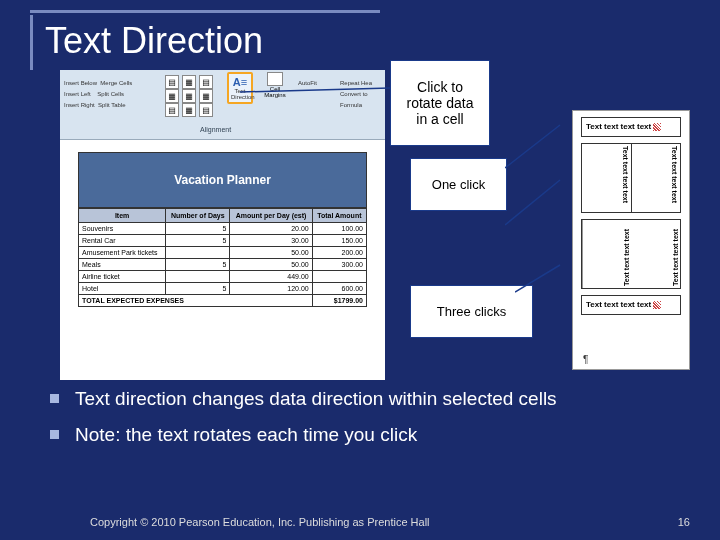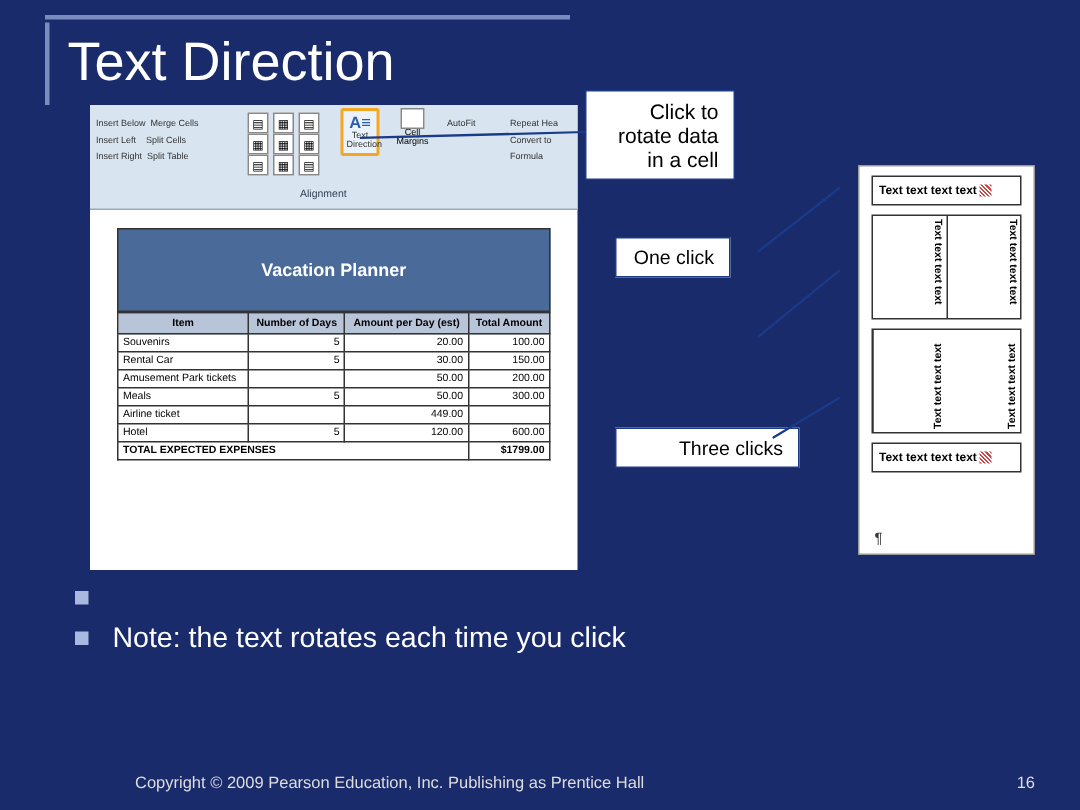--- a/index.html
+++ b/index.html
@@ -22,23 +22,23 @@
 .rib-left{position:absolute;left:4px;top:8px;font-size:6px;line-height:11px;color:#333}
 .rib-right2{position:absolute;left:238px;top:8px;font-size:6px;line-height:11px;color:#333}
 .rib-far{position:absolute;left:280px;top:8px;font-size:6px;line-height:11px;color:#333}
 .doc{padding:12px 18px}
 .vp-title{background:#4a6a9a;color:#fff;text-align:center;font-size:12px;font-weight:bold;padding:20px;border:1px solid #333}
 table.vp{width:100%;border-collapse:collapse;font-size:7px}
 table.vp th{background:#b8c4d8;border:1px solid #333;padding:3px;font-weight:bold}
 table.vp td{border:1px solid #333;padding:2px 3px;text-align:right}
 table.vp td:first-child{text-align:left}
 table.vp tr.total td{font-weight:bold}
-.callout{position:absolute;background:#fff;border:1.5px solid #1a3a8a;text-align:right;font-size:13px;color:#000;padding:5px 10px}
+.callout{position:absolute;background:#fff;border:1.5px solid #1a3a8a;text-align:center;font-size:13px;color:#000;padding:18px 10px}
 .c0{left:390px;top:-10px;width:100px;font-size:14px;line-height:16px}
-.c1{left:410px;top:88px;width:77px}
+.c1{left:410px;top:88px;width:97px}
 .c2{left:410px;top:145px;width:95px}
 .c3{left:410px;top:215px;width:123px}
 svg.leader{position:absolute;pointer-events:none}
 .samples{position:absolute;right:30px;top:40px;width:118px;height:260px;background:#fff;border:1px solid #999}
 .samp{border:1px solid #333;margin:6px 8px;background:#fff;position:relative}
 .s-horiz{height:20px;padding:4px;font-size:8px;font-weight:bold}
 .s-horiz .sq{display:inline-block;width:8px;height:8px;background:repeating-linear-gradient(45deg,#c44,#c44 1px,#fff 1px,#fff 2px);vertical-align:middle}
 .s-vert{height:70px;display:flex}
 .s-vert .vcell{flex:1;border-right:1px solid #333;writing-mode:vertical-rl;font-size:7px;font-weight:bold;padding:2px;text-align:left}
 .s-vert .vcell:last-child{border-right:none}
@@ -180,23 +180,24 @@
         <div class="vcell">Text text text text</div>
   </div>
   <div class="samp s-horiz"><span>Text text text text</span> <span class="sq"></span></div>
   <div class="pilcrow" style="bottom:4px">¶</div>
  </div>
 </div>
 
 <div class="bullets">
  <div class="bul">
       <div class="sq"></div>
+      <div>Text direction changes data direction within selected cells</div>
     </div>
  <div class="bul">
       <div class="sq"></div>
       <div>Note: the text rotates each time you click</div>
     </div>
 </div>
 
 <div class="footer">
- <span>Copyright © 2009 Pearson Education, Inc. Publishing as Prentice Hall</span>
+ <span>Copyright © 2010 Pearson Education, Inc. Publishing as Prentice Hall</span>
  <span>16</span>
 </div>
 
 </body></html>

